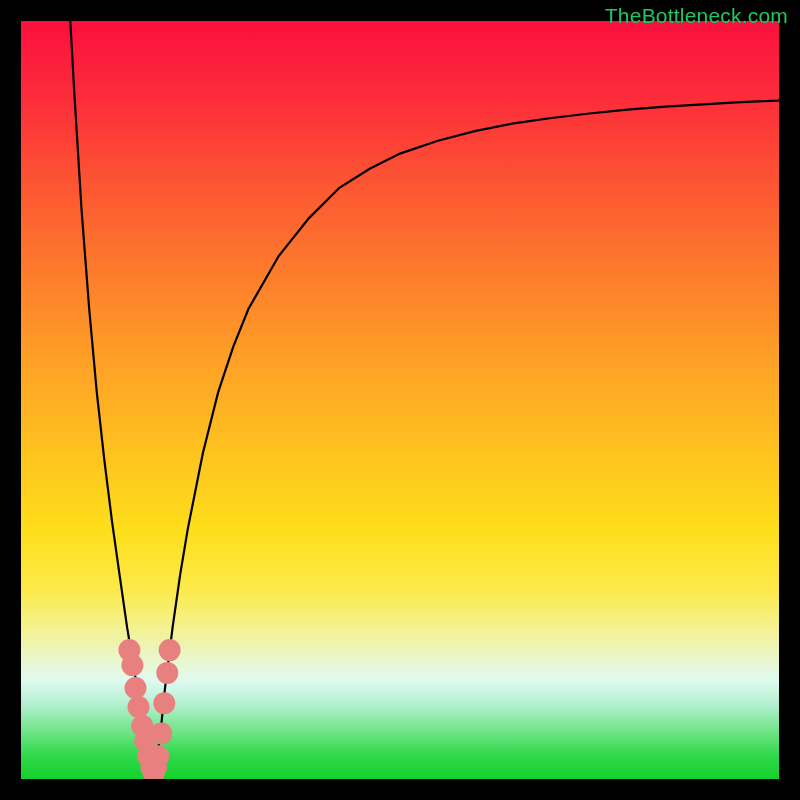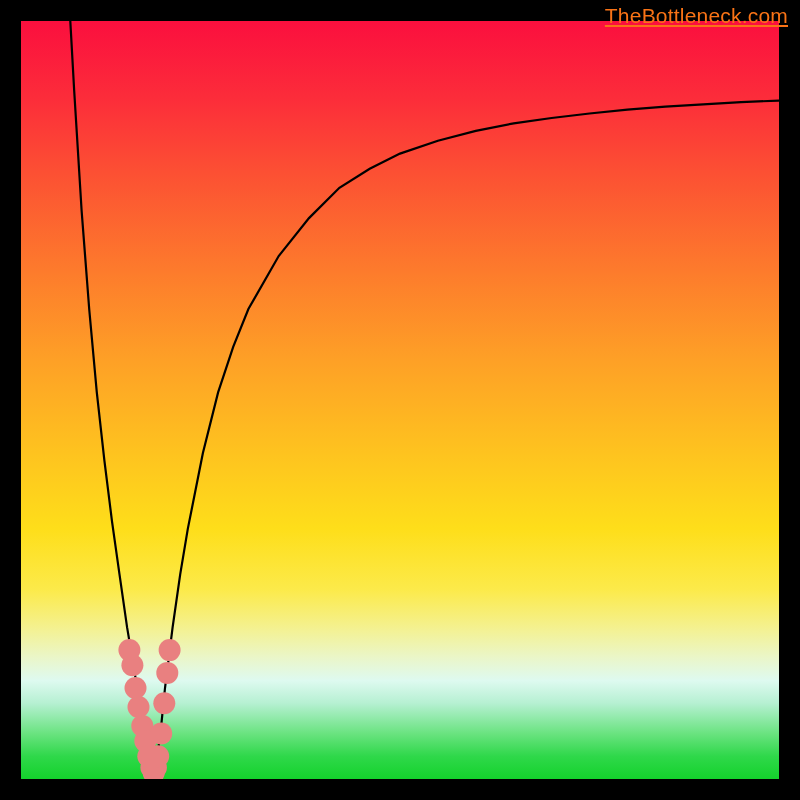--- a/index.html
+++ b/index.html
@@ -46,25 +46,24 @@
     position: absolute;
     left: 0;
     top: 0;
     width: 758px;
     height: 758px;
   }
   .watermark {
     position: absolute;
     top: 4px;
     right: 12px;
-    color: #f97316;
+    color: #22c55e;
     font-size: 21px;
     font-weight: 500;
     letter-spacing: 0.2px;
-    text-decoration: underline;
   }
 </style>
 </head>
 <body>
 
 <div class="frame">
   <div class="plot">
     <svg class="curves" viewBox="0 0 758 758" preserveAspectRatio="none">
       <path d="M49.3 0.0 L53.1 68.2 L60.6 189.5 L68.2 288.0 L75.8 371.4 L83.4 439.6 L91.0 500.3 L98.5 553.3 L106.1 606.4 L113.7 651.9 L119.8 689.8 L125.1 720.1 L128.9 742.8 L132.7 758.0" id="path-left" fill="none" stroke="#000" stroke-width="2.2" stroke-linecap="round"></path>
       <path d="M132.7 758.0 L136.4 735.3 L140.2 704.9 L144.0 667.0 L151.6 606.4 L159.2 553.3 L166.8 507.9 L181.9 432.1 L197.1 371.4 L212.2 325.9 L227.4 288.0 L257.7 235.0 L288.0 197.1 L318.4 166.8 L348.7 147.8 L379.0 132.6 L416.9 119.8 L454.8 109.9 L492.7 102.3 L530.6 97.0 L568.5 92.5 L606.4 88.7 L644.3 85.7 L682.2 83.4 L720.1 81.1 L758.0 79.6" id="path-right" fill="none" stroke="#000" stroke-width="2.2" stroke-linecap="round"></path>

